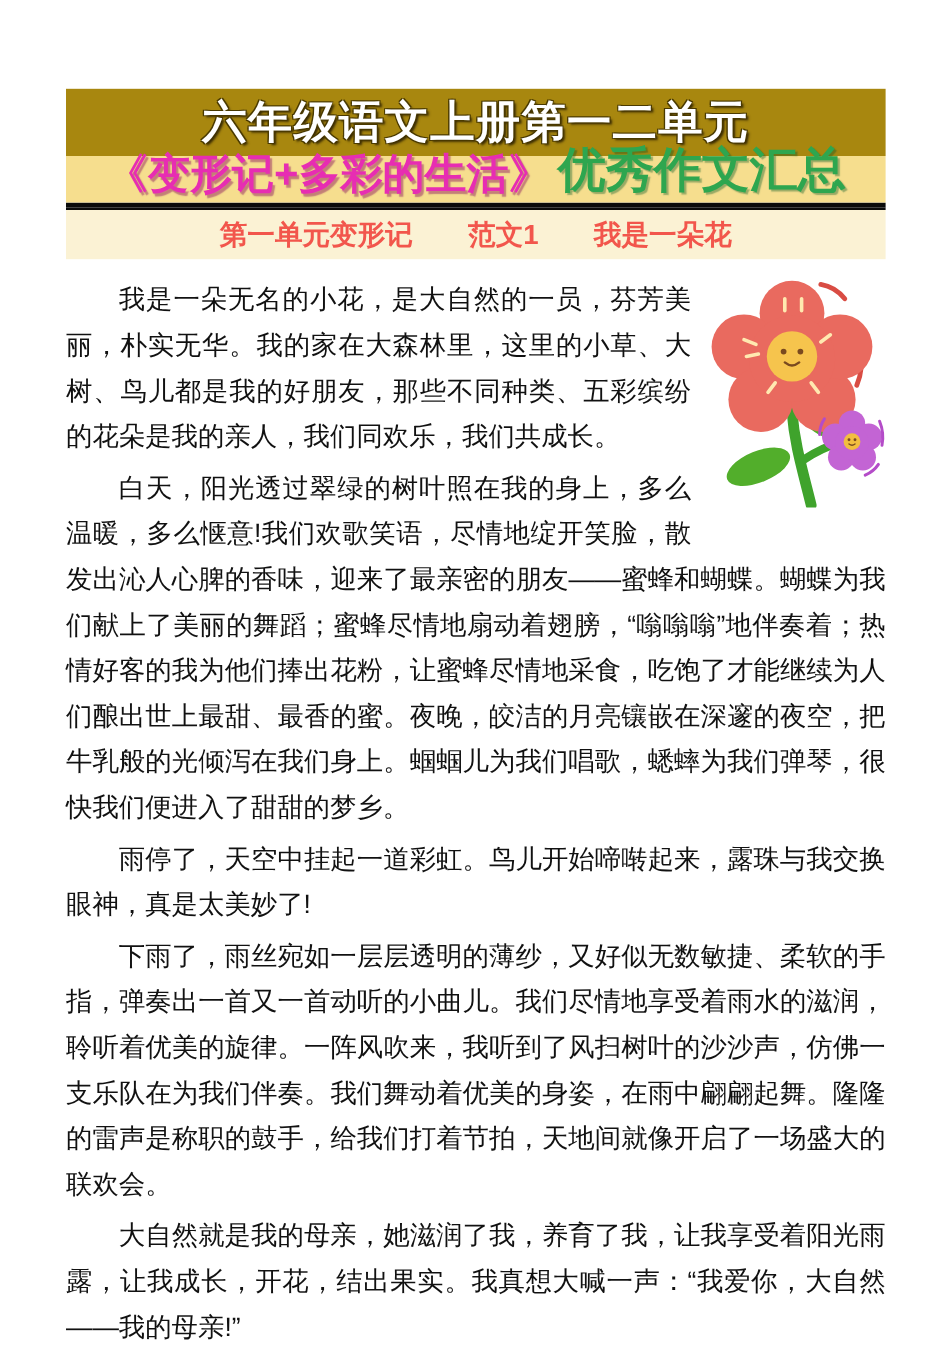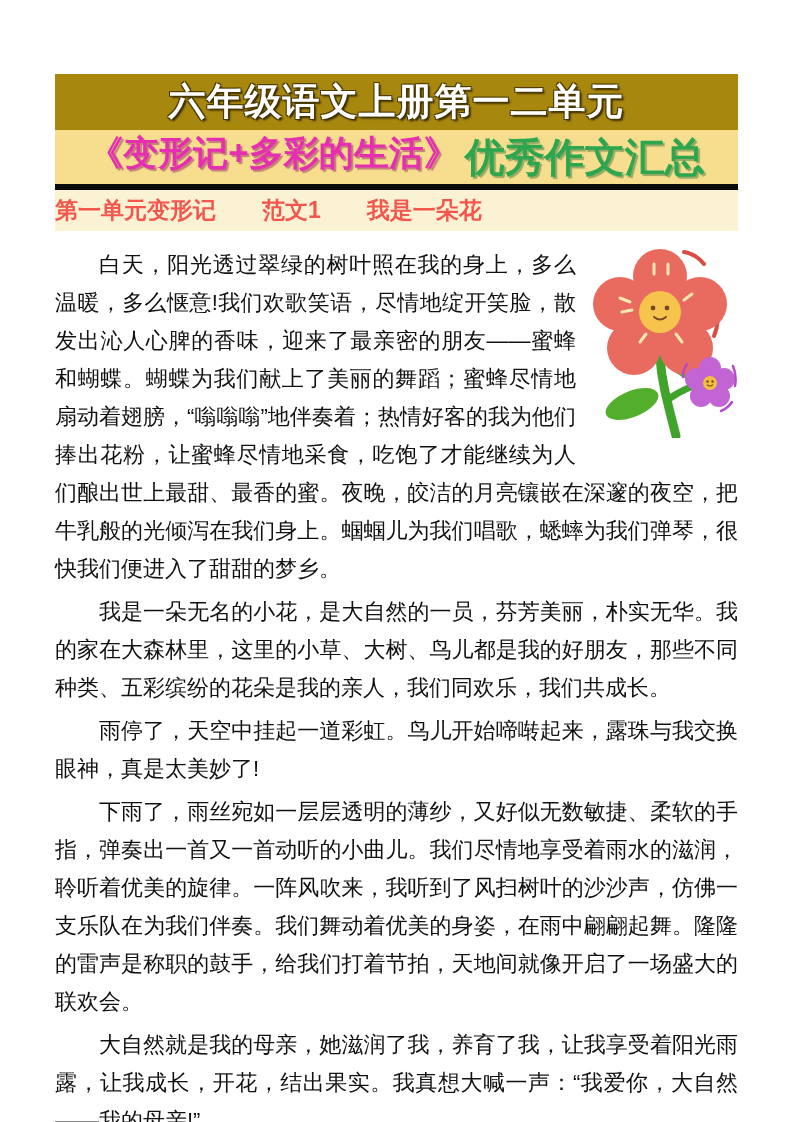--- a/index.html
+++ b/index.html
@@ -23,23 +23,23 @@
   .banner1 .t {
     color: #ffffff;
     font-size: 37px; font-weight: bold;
     letter-spacing: 1px;
     text-shadow: -1px -1px 0 #4a3a00, 1px -1px 0 #4a3a00,
                  -1px 1px 0 #4a3a00, 2px 2px 2px rgba(35,25,0,.85);
     white-space: nowrap;
   }
   
   .banner2 {
-    height: 54px;
+    height: 39px;
     background: #f6de8e;
-    display: flex; align-items: flex-start; justify-content: center;
+    display: flex; align-items: flex-end; justify-content: center;
     white-space: nowrap;
   }
   .banner2 .magenta {
     color: #e72db2;
     font-size: 35px; font-weight: bold;
     text-shadow: 2px 2px 1px rgba(130,10,90,.45);
   }
   .banner2 .green {
     color: #2ea64f;
     font-size: 40px; font-weight: bold;
@@ -50,21 +50,21 @@
   .double-rule {
     height: 3px;
     background: #ffffff;
     border-top: 4px solid #0b0b0b;
     border-bottom: 2px solid #0b0b0b;
   }
   
   .section-bar {
     height: 41px;
     background: #fbf2d4;
-    display: flex; align-items: center; 
+    display: flex; align-items: center; justify-content: center;
   }
   .section-bar .t {
     color: #f2564c;
     font-size: 23px; font-weight: bold;
     white-space: pre;
   }
   
   .essay {
     margin-top: 15px;
     font-size: 22px;
@@ -155,20 +155,20 @@
         <circle cx="124.5" cy="135.5" r="1.2" fill="#7a4a1f"></circle>
         <path d="M 119.5 139 Q 122 141 124.5 139" stroke="#7a4a1f" stroke-width="1.2" fill="none" stroke-linecap="round"></path>
         <g stroke="#b44cc8" stroke-width="2.5" fill="none" stroke-linecap="round">
           <path d="M 145 120 Q 149 130 147 140"></path>
           <path d="M 144 156 Q 140 162 133 165"></path>
           <path d="M 99 118 Q 95 124 95 131"></path>
         </g>
       </svg>
     </div>
 
+    <p>我是一朵无名的小花，是大自然的一员，芬芳美丽，朴实无华。我的家在大森林里，这里的小草、大树、鸟儿都是我的好朋友，那些不同种类、五彩缤纷的花朵是我的亲人，我们同欢乐，我们共成长。</p>
     <p>白天，阳光透过翠绿的树叶照在我的身上，多么温暖，多么惬意!我们欢歌笑语，尽情地绽开笑脸，散发出沁人心脾的香味，迎来了最亲密的朋友——蜜蜂和蝴蝶。蝴蝶为我们献上了美丽的舞蹈；蜜蜂尽情地扇动着翅膀，“嗡嗡嗡”地伴奏着；热情好客的我为他们捧出花粉，让蜜蜂尽情地采食，吃饱了才能继续为人们酿出世上最甜、最香的蜜。夜晚，皎洁的月亮镶嵌在深邃的夜空，把牛乳般的光倾泻在我们身上。蝈蝈儿为我们唱歌，蟋蟀为我们弹琴，很快我们便进入了甜甜的梦乡。</p>
-    <p>我是一朵无名的小花，是大自然的一员，芬芳美丽，朴实无华。我的家在大森林里，这里的小草、大树、鸟儿都是我的好朋友，那些不同种类、五彩缤纷的花朵是我的亲人，我们同欢乐，我们共成长。</p>
     <p>雨停了，天空中挂起一道彩虹。鸟儿开始啼啭起来，露珠与我交换眼神，真是太美妙了!</p>
     <p>下雨了，雨丝宛如一层层透明的薄纱，又好似无数敏捷、柔软的手指，弹奏出一首又一首动听的小曲儿。我们尽情地享受着雨水的滋润，聆听着优美的旋律。一阵风吹来，我听到了风扫树叶的沙沙声，仿佛一支乐队在为我们伴奏。我们舞动着优美的身姿，在雨中翩翩起舞。隆隆的雷声是称职的鼓手，给我们打着节拍，天地间就像开启了一场盛大的联欢会。</p>
     <p>大自然就是我的母亲，她滋润了我，养育了我，让我享受着阳光雨露，让我成长，开花，结出果实。我真想大喊一声：“我爱你，大自然——我的母亲!”</p>
   </div>
 
 </div>
 
 </body></html>

